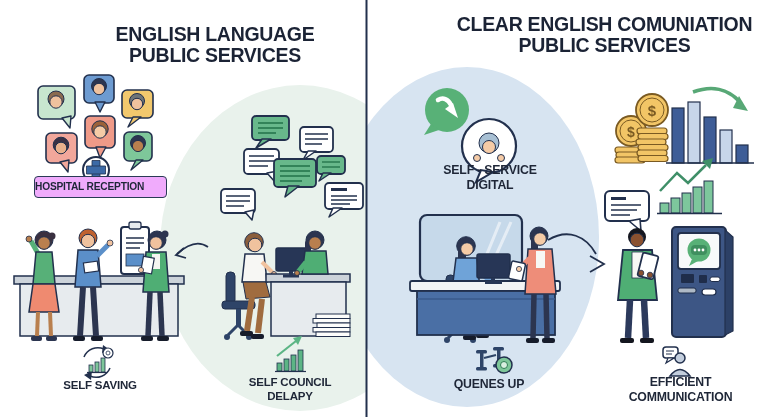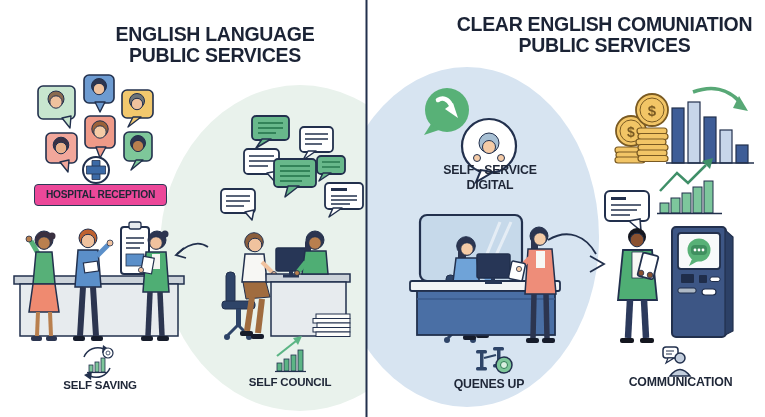--- a/index.html
+++ b/index.html
@@ -4,23 +4,23 @@
 <style>
   html,body{margin:0;padding:0;background:#fff;}
   .canvas{position:relative;width:765px;height:417px;background:#ffffff;overflow:hidden;
           font-family:"Liberation Sans",sans-serif;}
   svg{position:absolute;left:0;top:0;}
   .lbl{position:absolute;text-align:center;color:#1e2637;font-weight:600;
        font-size:11.5px;line-height:1.22;letter-spacing:-0.2px;white-space:nowrap;}
   .lbl.big{font-size:12.3px;}
   .title{position:absolute;text-align:center;color:#1b2335;font-weight:700;
          font-size:19.5px;line-height:21px;letter-spacing:-0.3px;}
-  .boxed{position:absolute;left:34px;top:184px;width:131px;height:20px;
-         border:1.6px solid #2a3a55;border-radius:4px;background:#ec4899;
-         font-size:10.2px;line-height:20px;font-weight:600;color:#1e2637;text-align:center;
+  .boxed{position:absolute;left:34px;top:176px;width:131px;height:20px;
+         border:1.6px solid #2a3a55;border-radius:4px;background:#f0abfc;
+         font-size:10.2px;line-height:20px;font-weight:600;color:#1e2637;
          letter-spacing:-0.2px;}
 </style>
 </head>
 <body>
 
 <div class="canvas">
 
 <svg width="765" height="417" viewBox="0 0 765 417">
   <defs>
     <clipPath id="clipL">
@@ -456,28 +456,30 @@
   <div>CLEAR ENGLISH COMUNIATION</div>
   <div>PUBLIC SERVICES</div>
 </div>
 
 <div class="boxed">HOSPITAL RECEPTION</div>
 
 <div class="lbl" style="left:40px;top:378px;width:120px;">SELF SAVING</div>
 
 <div class="lbl" style="left:235px;top:375px;width:110px;">
   <div>SELF COUNCIL</div>
+  <div>DELAPY</div>
 </div>
 
 <div class="lbl big" style="left:425px;top:163px;width:130px;">
   <div>SELF - SERVICE</div>
   <div>DIGITAL</div>
 </div>
 
 <div class="lbl big" style="left:418px;top:377px;width:142px;">
   <div>QUENES UP</div>
 </div>
 
 <div class="lbl big" style="left:613px;top:375px;width:135px;">
+  <div>EFFICIENT</div>
   <div>COMMUNICATION</div>
 </div>
 
 </div>
 
 </body></html>

